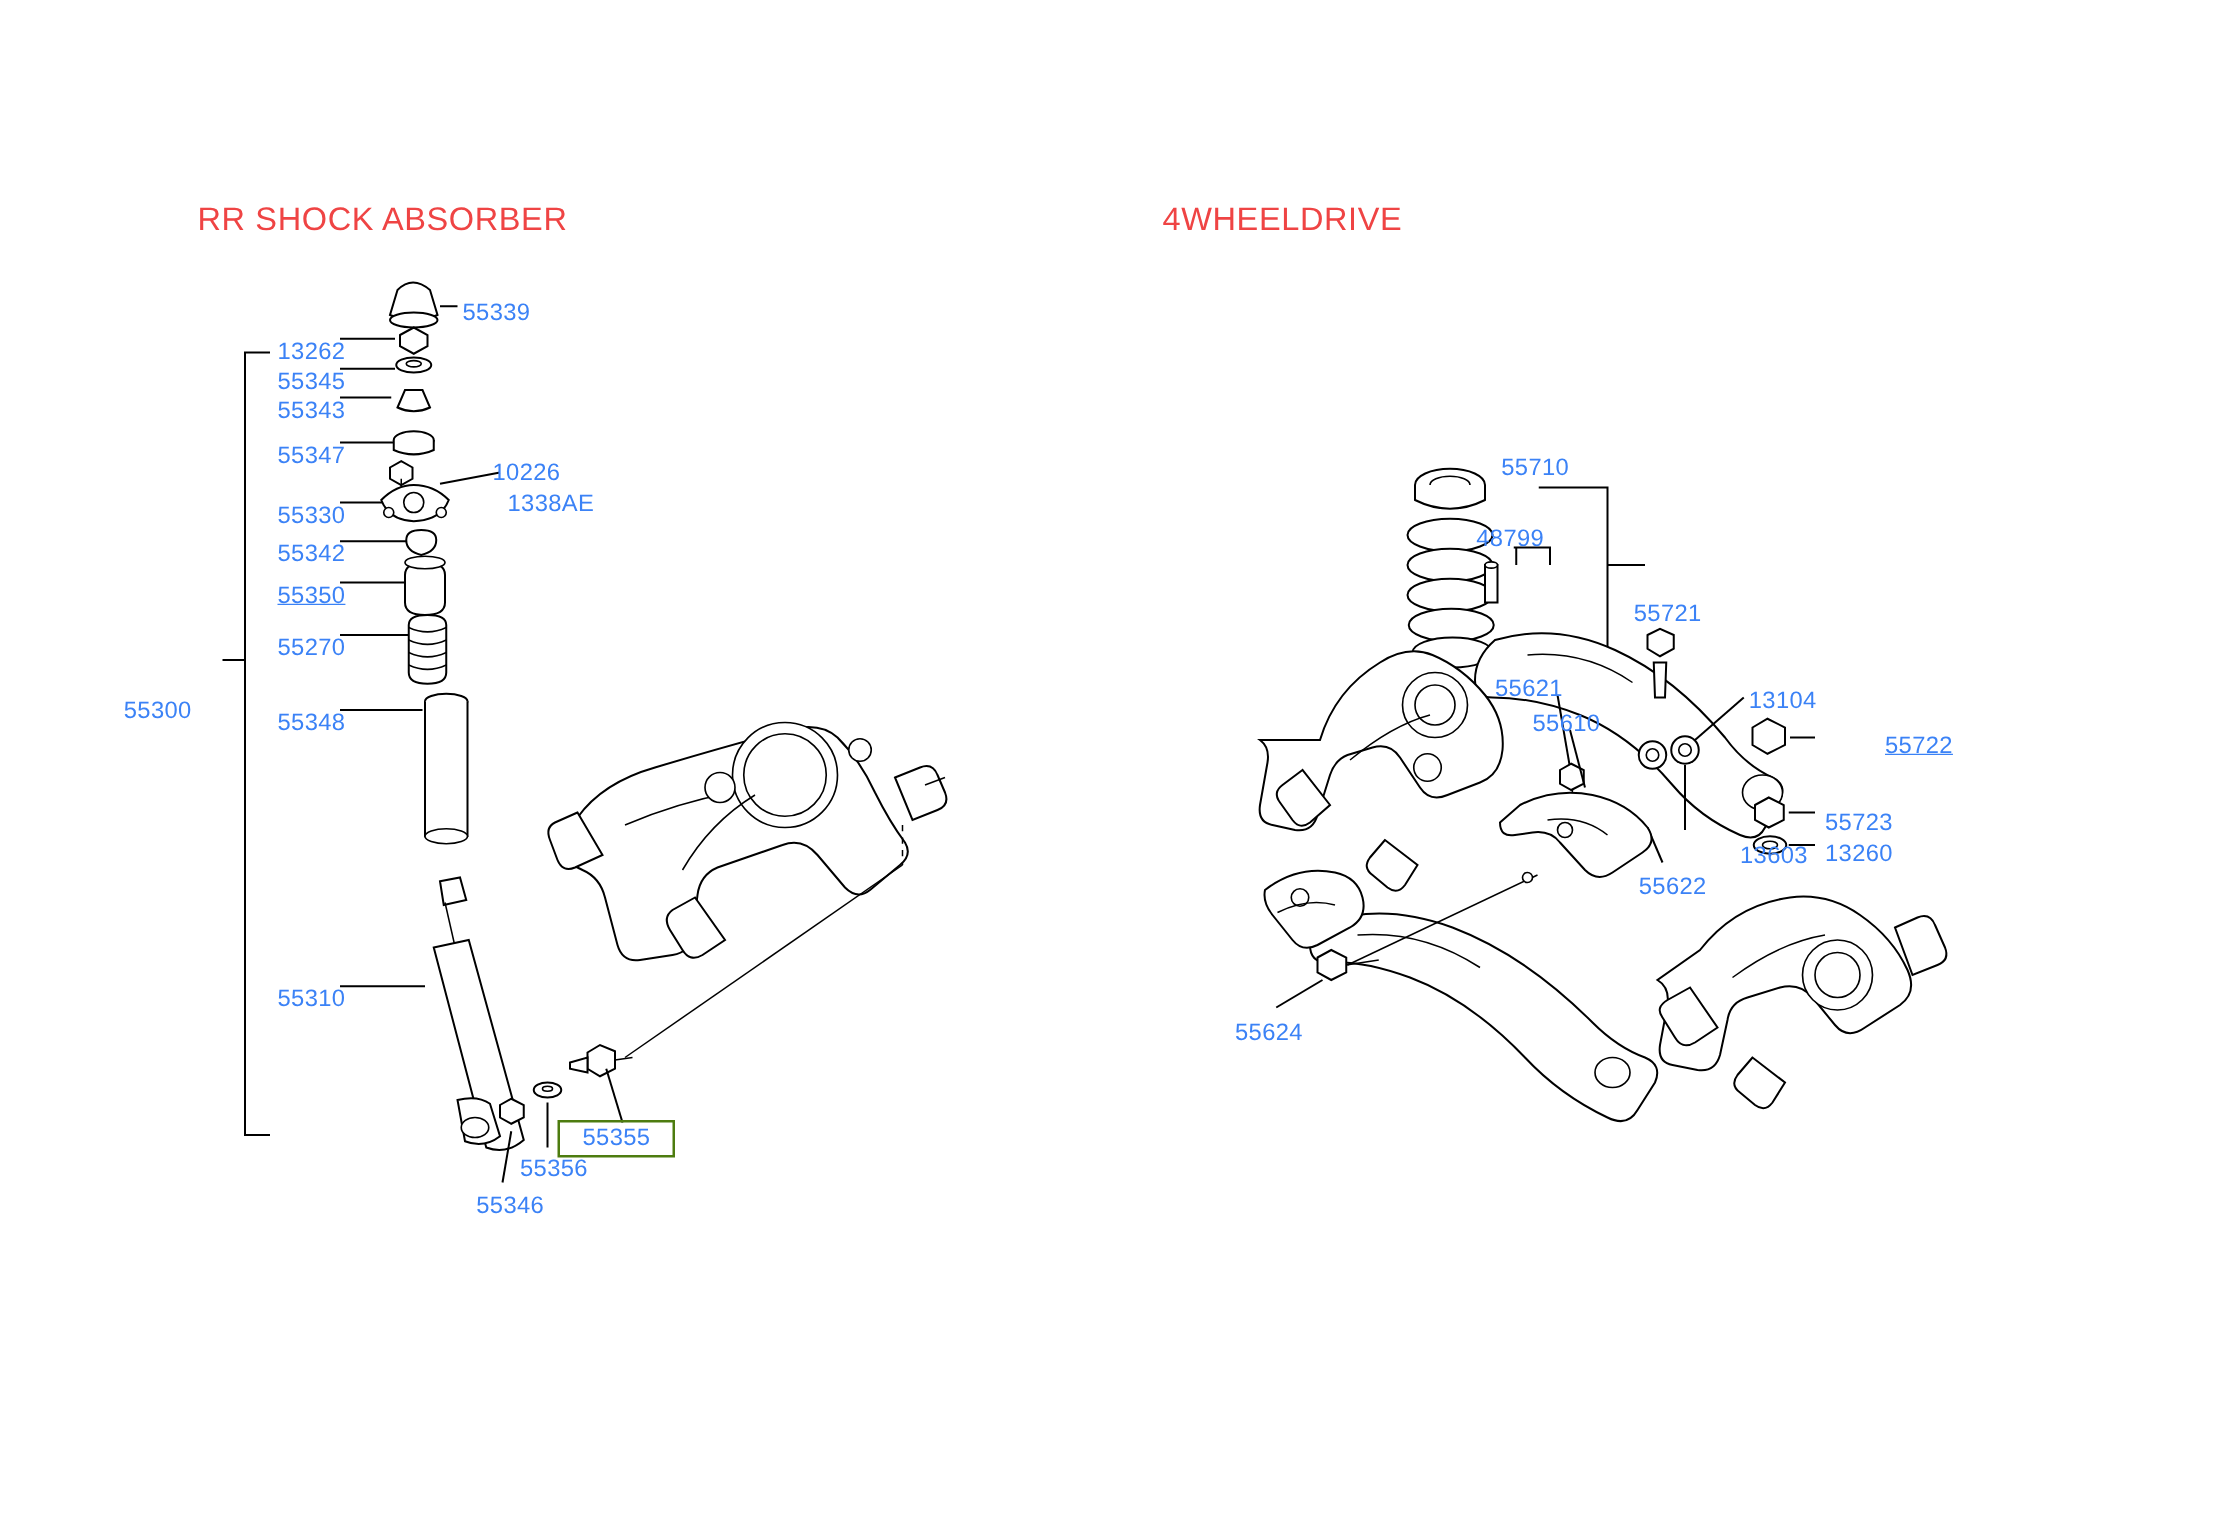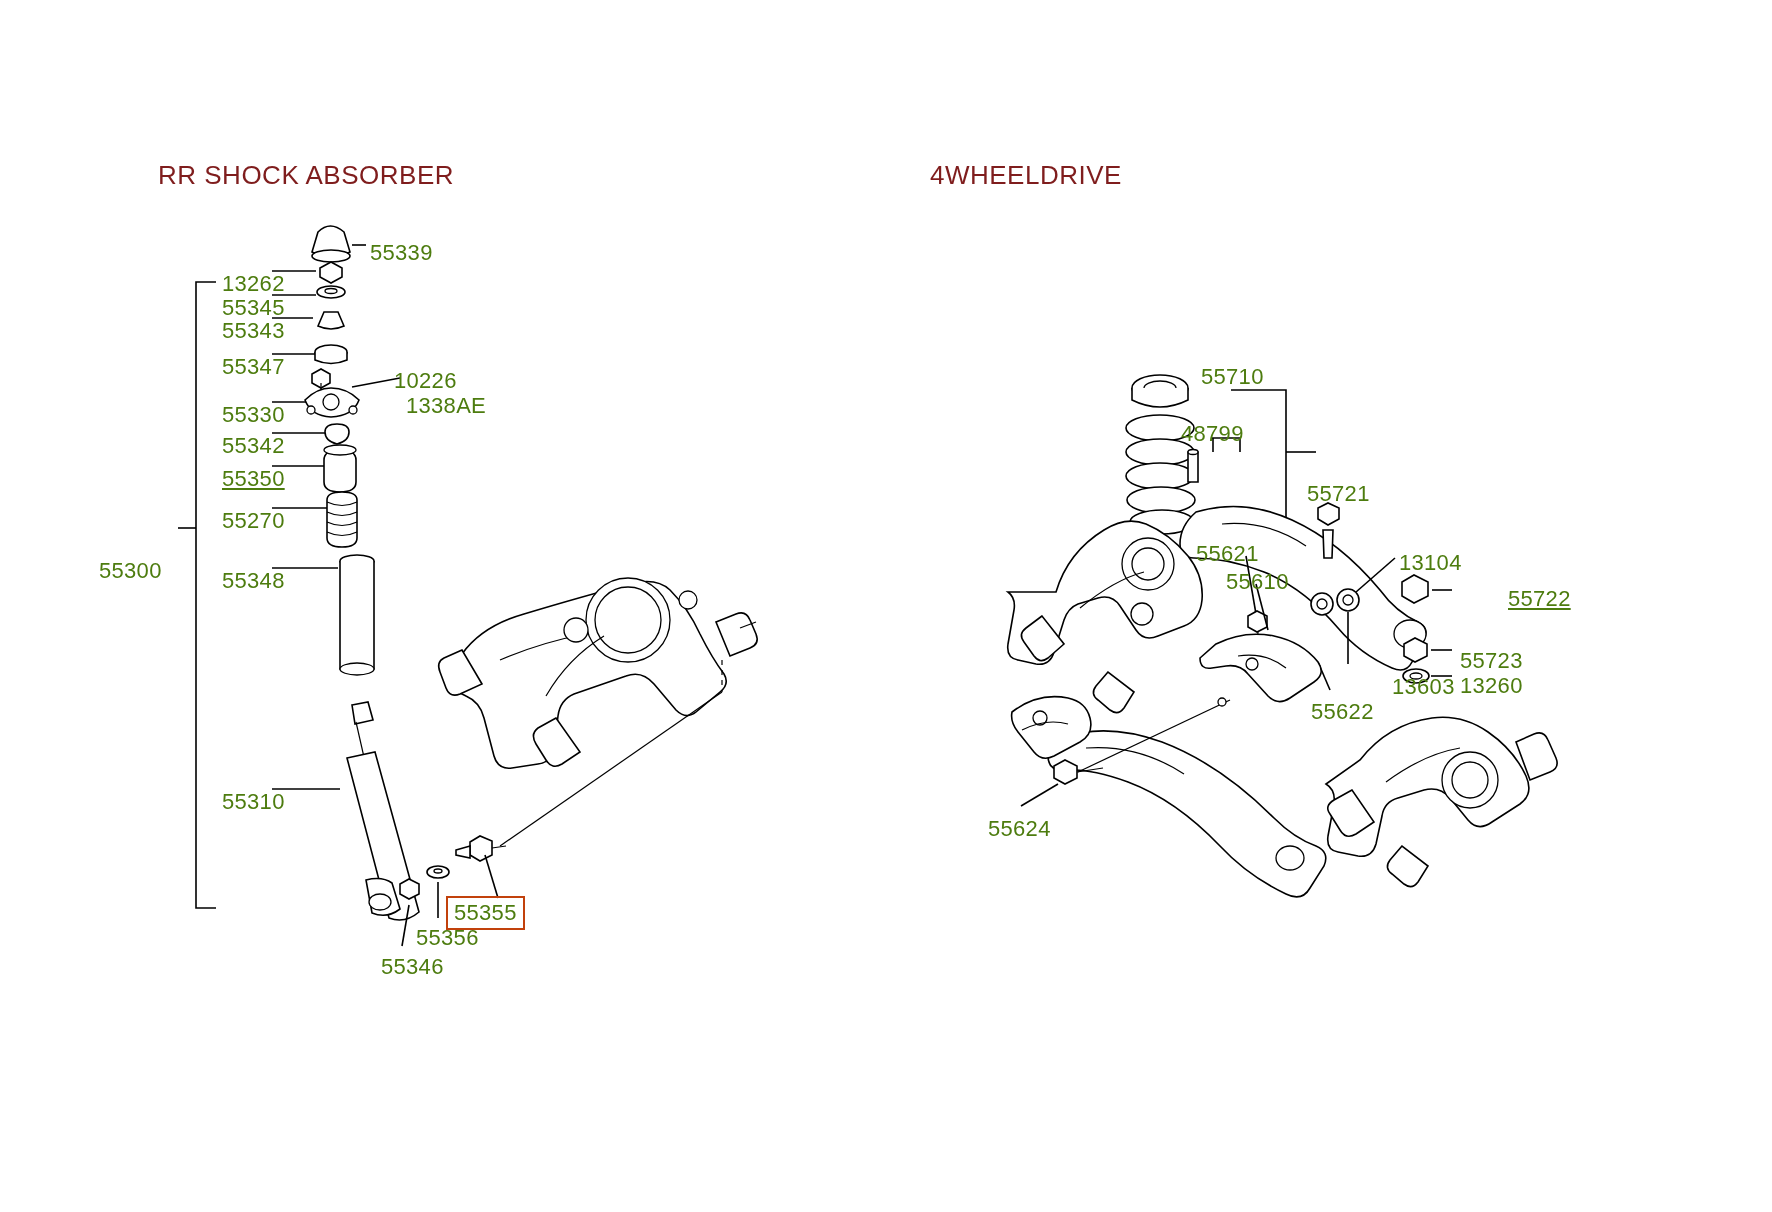--- a/index.html
+++ b/index.html
@@ -16,37 +16,37 @@
     overflow: hidden;
   }
   #diagram-root {
     position: absolute;
     inset: 0;
   }
   .section-title {
     position: absolute;
     font-size: 26px;
     letter-spacing: 0.5px;
-    color: #7f1d1d;
+    color: #ef4444;
     white-space: nowrap;
   }
   #title-left { left: 158px; top: 160px; }
   #title-right { left: 930px; top: 160px; }
 
   .part-label {
     position: absolute;
-    font-size: 22px;
-    color: #4d7c0f;
+    font-size: 19px;
+    color: #3b82f6;
     white-space: nowrap;
     letter-spacing: 0.3px;
     text-align: right;
   }
   .part-label.highlight {
-    border: 2px solid #c2410c;
-    padding: 2px 6px;
+    border: 2px solid #4d7c0f;
+    padding: 2px 18px;
     margin-left: -6px;
     margin-top: -4px;
   }
   svg.art {
     position: absolute;
     left: 0;
     top: 0;
     width: 1772px;
     height: 1212px;
     pointer-events: none;

